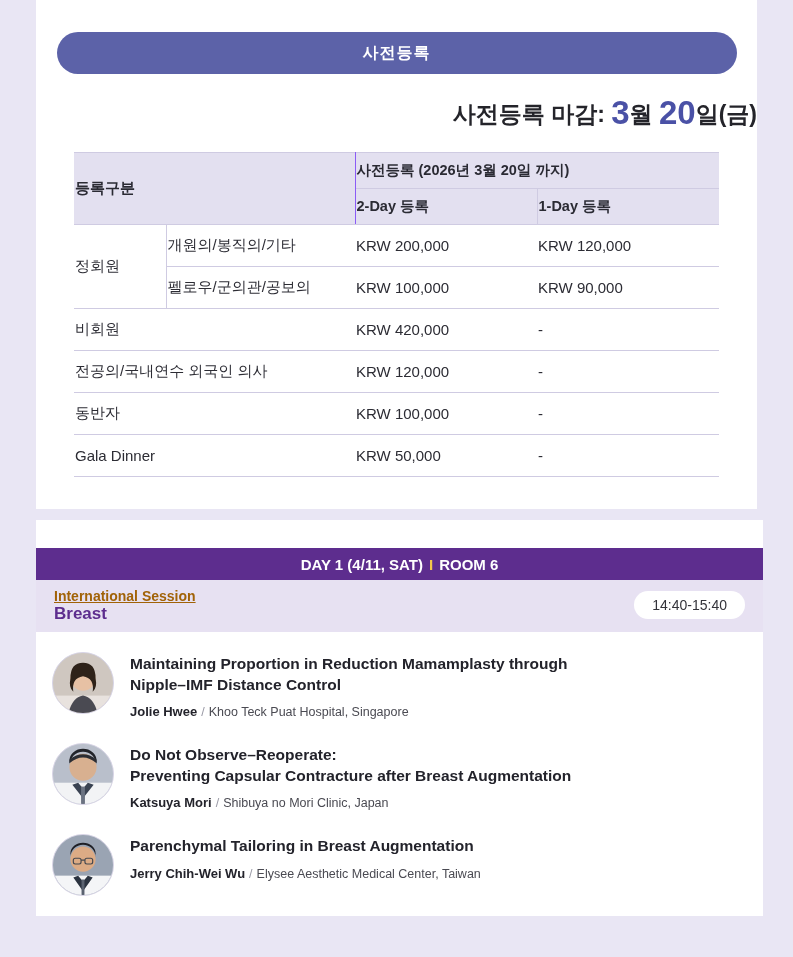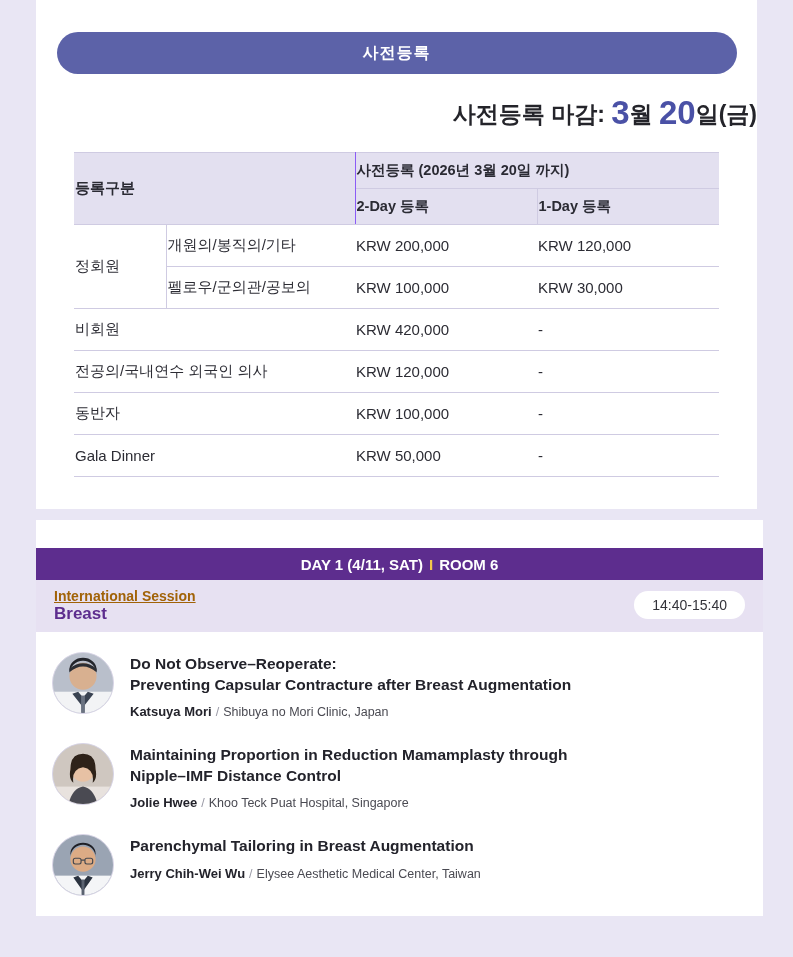--- a/index.html
+++ b/index.html
@@ -192,21 +192,21 @@
       <tbody>
         <tr>
           <td class="group" rowspan="2" style="width:92px">정회원</td>
           <td class="sub" style="width:189px">개원의/봉직의/기타</td>
           <td>KRW 200,000</td>
           <td>KRW 120,000</td>
         </tr>
         <tr>
           <td class="sub thin">펠로우/군의관/공보의</td>
           <td class="thin">KRW 100,000</td>
-          <td class="thin">KRW 30,000</td>
+          <td class="thin">KRW 90,000</td>
         </tr>
         <tr>
           <td colspan="2">비회원</td>
           <td>KRW 420,000</td>
           <td>-</td>
         </tr>
         <tr>
           <td colspan="2">전공의/국내연수 외국인 의사</td>
           <td>KRW 120,000</td>
           <td>-</td>
@@ -235,57 +235,57 @@
 
     <div class="sess-head">
       <div class="labels">
         <div class="sess-kind">International Session</div>
         <div class="sess-title">Breast</div>
       </div>
       <div class="time-pill">14:40-15:40</div>
     </div>
 
     <div class="talks">
+
+      <div class="talk">
+        <div class="avatar">
+          <svg viewBox="0 0 62 62" aria-hidden="true">
+            <rect width="62" height="62" fill="#cfc7c0"></rect>
+            <rect y="44" width="62" height="18" fill="#e8e2de"></rect>
+            <path d="M16 62 q4 -16 15 -18 q11 2 15 18 z" fill="#4a4a52"></path>
+            <circle cx="31" cy="26" r="13" fill="#e7c1a4"></circle>
+            <path d="M18 26 q0 -16 13 -16 q13 0 13 16 q2 10 -3 14 q2 -14 -10 -16 q-12 2 -10 16 q-5 -4 -3 -14 z" fill="#2e2219"></path>
+          </svg>
+        </div>
+        <div class="talk-body">
+          <div class="talk-title" style="white-space:pre-line">Maintaining Proportion in Reduction Mamamplasty through
+Nipple–IMF Distance Control</div>
+          <div class="talk-meta">
+            <span class="name">Jolie Hwee</span><span class="slash">/</span><span>Khoo Teck Puat Hospital, Singapore</span>
+          </div>
+        </div>
+      </div>
 
       <div class="talk">
         <div class="avatar">
           <svg viewBox="0 0 62 62" aria-hidden="true">
             <rect width="62" height="62" fill="#b9bfcb"></rect>
             <rect y="40" width="62" height="22" fill="#f2f3f5"></rect>
             <path d="M20 42 L31 56 L42 42 L36 40 L31 46 L26 40 Z" fill="#3a4352"></path>
             <rect x="29" y="44" width="4" height="18" fill="#6b7382"></rect>
             <circle cx="31" cy="24" r="14" fill="#d8b090"></circle>
             <path d="M17 22 a14 14 0 0 1 28 0 l0 -5 a14 12 0 0 0 -28 0 z" fill="#22242a"></path>
             <path d="M17 20 q14 -12 28 0 l0 -4 q-14 -11 -28 0 z" fill="#2b2d33"></path>
           </svg>
         </div>
         <div class="talk-body">
           <div class="talk-title" style="white-space:pre-line">Do Not Observe–Reoperate:
 Preventing Capsular Contracture after Breast Augmentation</div>
           <div class="talk-meta">
             <span class="name">Katsuya Mori</span><span class="slash">/</span><span>Shibuya no Mori Clinic, Japan</span>
-          </div>
-        </div>
-      </div>
-
-      <div class="talk">
-        <div class="avatar">
-          <svg viewBox="0 0 62 62" aria-hidden="true">
-            <rect width="62" height="62" fill="#cfc7c0"></rect>
-            <rect y="44" width="62" height="18" fill="#e8e2de"></rect>
-            <path d="M16 62 q4 -16 15 -18 q11 2 15 18 z" fill="#4a4a52"></path>
-            <circle cx="31" cy="26" r="13" fill="#e7c1a4"></circle>
-            <path d="M18 26 q0 -16 13 -16 q13 0 13 16 q2 10 -3 14 q2 -14 -10 -16 q-12 2 -10 16 q-5 -4 -3 -14 z" fill="#2e2219"></path>
-          </svg>
-        </div>
-        <div class="talk-body">
-          <div class="talk-title" style="white-space:pre-line">Maintaining Proportion in Reduction Mamamplasty through
-Nipple–IMF Distance Control</div>
-          <div class="talk-meta">
-            <span class="name">Jolie Hwee</span><span class="slash">/</span><span>Khoo Teck Puat Hospital, Singapore</span>
           </div>
         </div>
       </div>
 
       <div class="talk">
         <div class="avatar">
           <svg viewBox="0 0 62 62" aria-hidden="true">
             <rect width="62" height="62" fill="#9aa4b3"></rect>
             <rect y="42" width="62" height="20" fill="#f4f5f7"></rect>
             <path d="M21 44 L31 58 L41 44 L36 42 L31 48 L26 42 Z" fill="#2b3340"></path>

